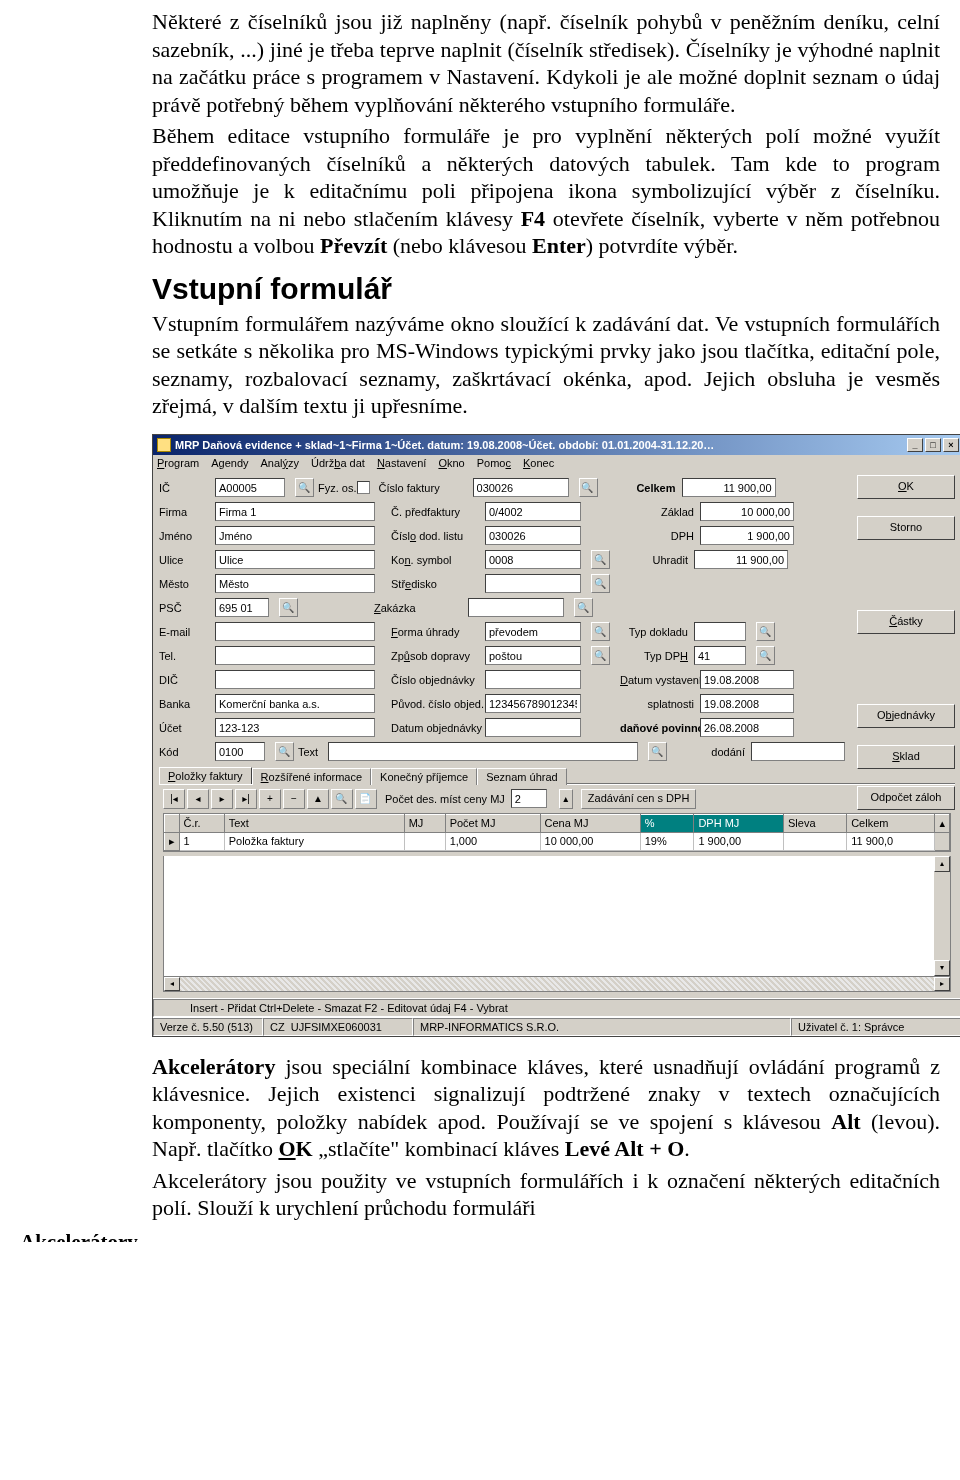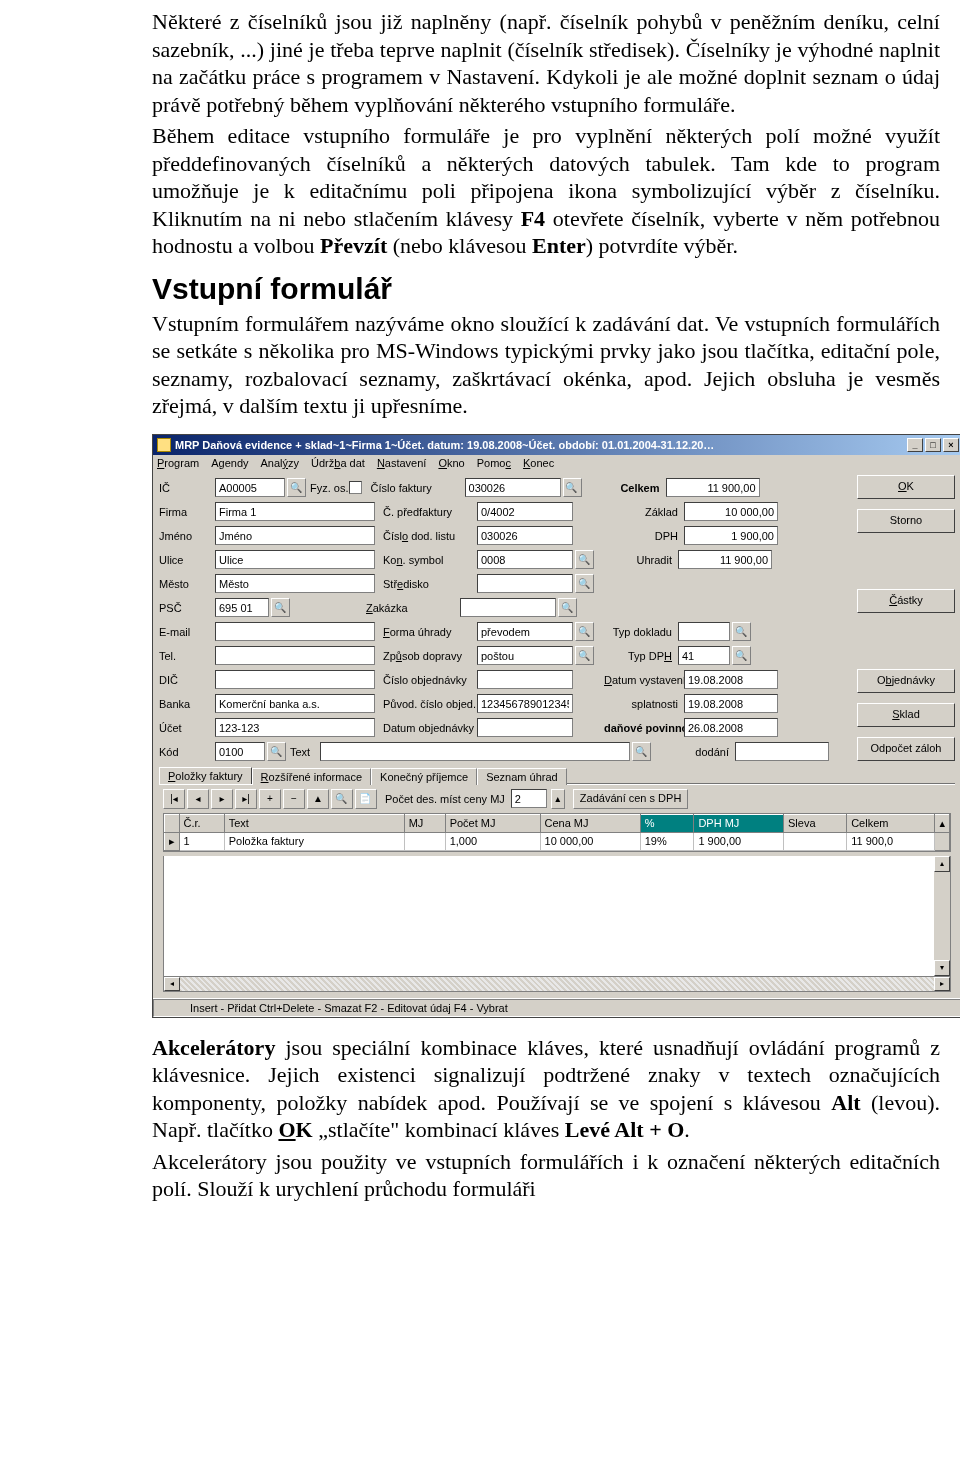--- a/index.html
+++ b/index.html
@@ -23,25 +23,25 @@
   .menubar { background: #d4d0c8; padding: 2px 4px; display: flex; gap: 12px; }
   .menubar span .mu { text-decoration: underline; }
 
   .form-area { padding: 5px 6px 2px 6px; position: relative; }
   .row { display: flex; align-items: center; height: 24px; }
   .lbl { width: 56px; text-align: left; padding-right: 4px; white-space: nowrap; }
   .lbl2 { width: 100px; text-align: left; padding-left: 6px; white-space: nowrap; }
   .inL2 { width: 160px; }
   .inM { width: 96px; }
   .inR { width: 94px; text-align: right; }
-  .iedit { border: 1px solid #808080; border-top-color:#404040; border-left-color:#404040; background: #fff; height: 19px; padding: 1px 3px; margin-right: 2px; font-size: 11px; }
+  .iedit { border: 1px solid #808080; border-top-color:#404040; border-left-color:#404040; background: #fff; height: 19px; padding: 1px 3px; margin-right: 10px; font-size: 11px; }
   .iconbtn { width: 19px; height: 19px; border: 1px solid #fff; border-right-color:#808080; border-bottom-color:#808080; background:#d4d0c8; display:inline-flex; align-items:center; justify-content:center; font-size:10px; margin-right:4px; }
   .spacer1 { width: 10px; }
   .col3lbl { width: 80px; text-align:right; padding-right:6px; white-space:nowrap; }
-  .btncol { position: absolute; right: 6px; top: 4px; width: 98px; display: flex; flex-direction: column; gap: 10px; }
+  .btncol { position: absolute; right: 6px; top: 4px; width: 98px; display: flex; flex-direction: column; gap: 17px; }
   .btncol .gap { height: 36px; }
   .wbtn { border: 1px solid #fff; border-right-color:#404040; border-bottom-color:#404040; background:#d4d0c8; height: 24px; text-align:center; padding-top:4px; font-size:11px; }
 
   .tabs { display:flex; border-bottom: 1px solid #737373; margin-top: 2px; }
   .tab { border: 1px solid #808080; border-bottom: none; background:#d4d0c8; padding: 2px 8px; margin-right: 0px; position:relative; top:1px; font-size:11px; }
   .tab.active { background:#d4d0c8; border-top-color:#fff; border-left-color:#fff; border-right-color:#404040; z-index:2; }
   .tab:not(.active) { border-top-color:#fff; border-left-color:#fff; border-right-color:#808080; top:2px; }
 
   .subtool { display:flex; align-items:center; padding: 4px 4px; gap: 2px; border-top:1px solid #fff; }
   .navbtn { width: 22px; height: 20px; border:1px solid #fff; border-right-color:#808080; border-bottom-color:#808080; background:#d4d0c8; display:flex; align-items:center; justify-content:center; font-size:10px; font-family: Arial; }
@@ -303,20 +303,26 @@
       <div class="sbh">
         <div class="arr">◂</div>
         <div class="track"></div>
         <div class="arr">▸</div>
       </div>
     </div>
 
     <div class="statusbar s1">
       <div class="stat">Insert - Přidat   Ctrl+Delete - Smazat   F2 - Editovat údaj   F4 - Vybrat</div>
     </div>
+    <div class="statusbar s2">
+      <div class="stat">Verze č. 5.50 (513)</div>
+      <div class="stat"><span>CZ</span>&nbsp;&nbsp;<span>UJFSIMXE060031</span></div>
+      <div class="stat">MRP-INFORMATICS S.R.O.</div>
+      <div class="stat">Uživatel č. 1: Správce</div>
+    </div>
   </div>
 
   <div class="sideterm" style="top:1230px">Akcelerátory</div>
 
   <div class="body-block">
     <p class="para">
       <b>Akcelerátory</b><span> jsou speciální kombinace kláves, které usnadňují ovládání programů z klávesnice. Jejich existenci signalizují podtržené znaky v textech označujících komponenty, položky nabídek apod. Používají se ve spojení s klávesou </span><b>Alt</b><span> (levou). Např. tlačítko </span><b><span class="u">O</span><span>K</span></b><span> „stlačíte" kombinací kláves </span><b>Levé Alt + O</b><span>.</span>
     </p>
     <p class="para">Akcelerátory jsou použity ve vstupních formulářích i k označení některých editačních polí. Slouží k urychlení průchodu formuláři</p>
   </div>

